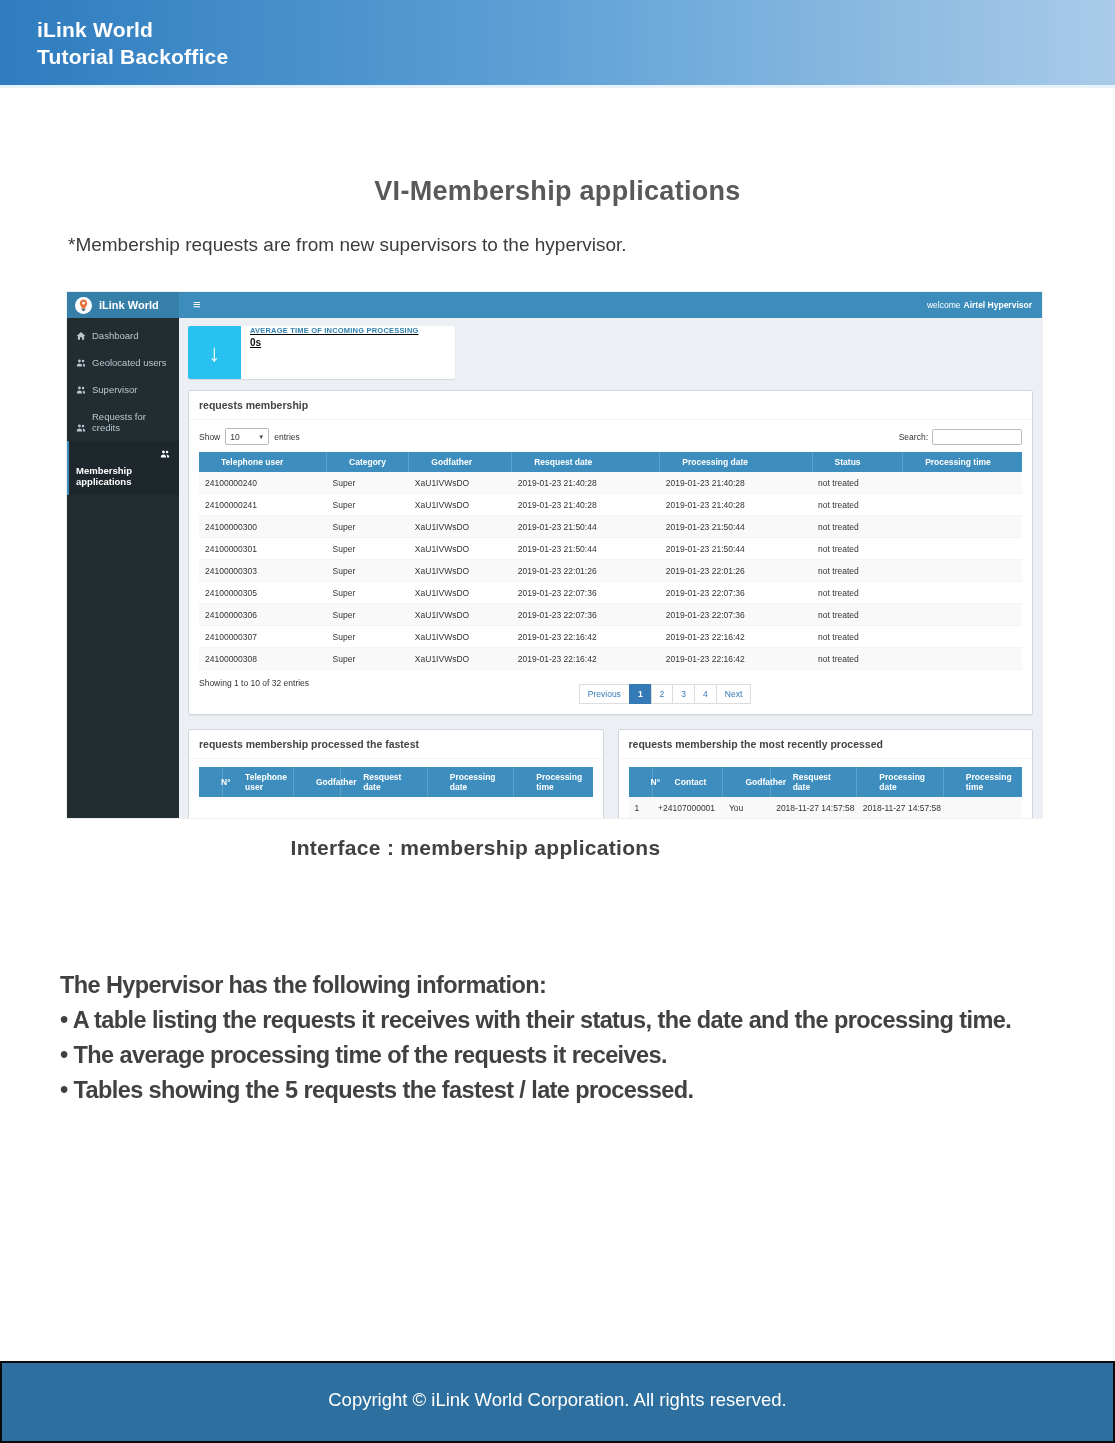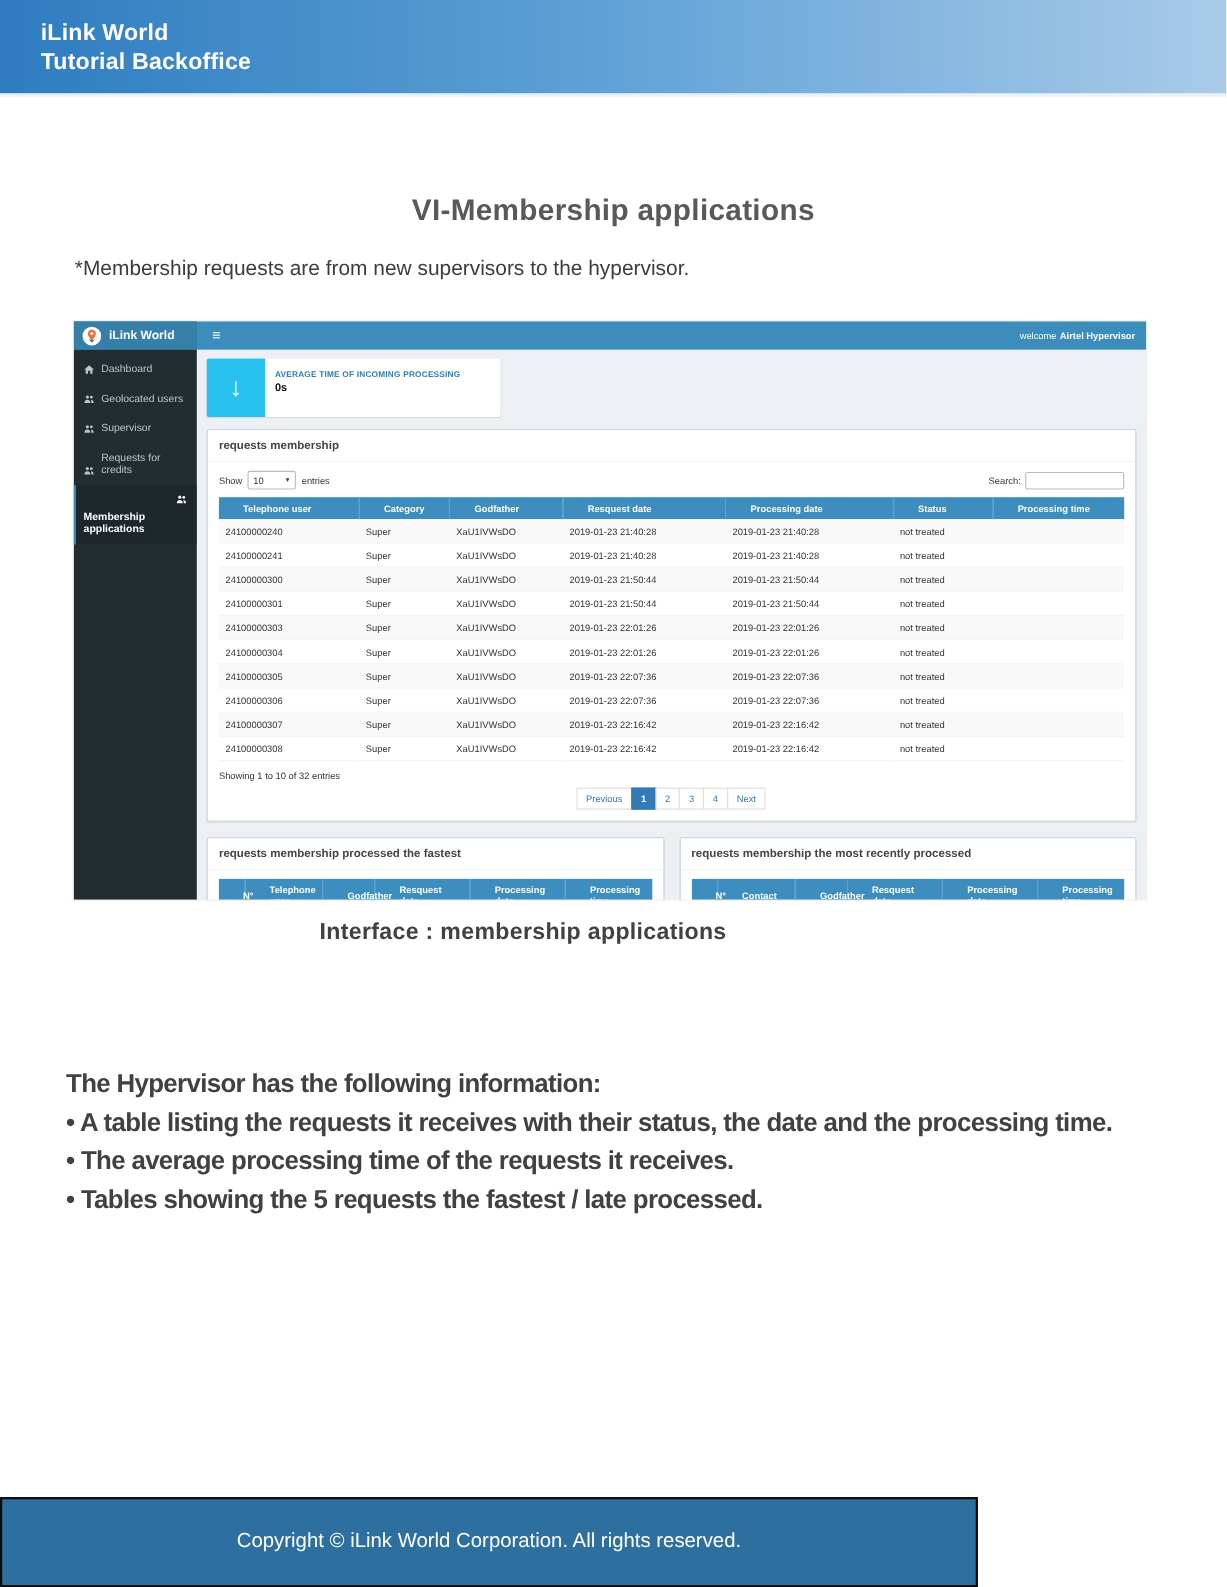--- a/index.html
+++ b/index.html
@@ -59,21 +59,21 @@
   
   .stat-card {
     width:267px; height:53px; background:#fff; display:flex;
     box-shadow:0 1px 1px rgba(0,0,0,.1); border-radius:2px; margin-bottom:11px;
   }
   .stat-icon {
     width:53px; height:53px; background:#29c1ef; color:#fff; display:flex;
     align-items:center; justify-content:center; font-size:24px; font-weight:bold;
     border-radius:2px 0 0 2px;
   }
-  .stat-text { padding:10px 0 0 9px; }
+  .stat-text { padding:0 0 0 9px;text-decoration:underline; }
   .stat-label { font-size:7.5px; font-weight:bold; color:#2e7fb0; letter-spacing:.2px; }
   .stat-value { font-size:10px; font-weight:bold; color:#111; margin-top:2px; }
   
   .panel { background:#fff; border:1px solid #d2d6de; border-radius:2px; box-shadow:0 1px 1px rgba(0,0,0,.06); }
   .panel-title { font-size:10.5px; font-weight:bold; color:#444; padding:8px 10px; border-bottom:1px solid #f4f4f4; }
   .panel-inner { padding:8px 10px 6px 10px; }
   .controls { display:flex; align-items:center; font-size:8.5px; color:#333; margin-bottom:7px; }
   .entries-select {
     display:inline-flex; align-items:center; justify-content:space-between;
     width:44px; height:17px; border:1px solid #bbb; border-radius:2px;
@@ -103,21 +103,21 @@
   .tbl-main th:nth-child(4), .tbl-main td:nth-child(4){ width:18%; }
   .tbl-main th:nth-child(5), .tbl-main td:nth-child(5){ width:18.5%; }
   .tbl-main th:nth-child(6), .tbl-main td:nth-child(6){ width:11%; }
   .tbl-main th:nth-child(7), .tbl-main td:nth-child(7){ width:14.5%; }
   .tbl-small th:nth-child(1), .tbl-small td:nth-child(1){ width:6%; }
   .tbl-small th:nth-child(2), .tbl-small td:nth-child(2){ width:18%; }
   .tbl-small th:nth-child(3), .tbl-small td:nth-child(3){ width:12%; }
   .tbl-small th:nth-child(4), .tbl-small td:nth-child(4){ width:22%; }
   .tbl-small th:nth-child(5), .tbl-small td:nth-child(5){ width:22%; }
   .tbl-small th:nth-child(6), .tbl-small td:nth-child(6){ width:20%; }
-  .table-footer { display:flex; align-items:flex-start; font-size:8.5px; color:#333; margin-top:8px; padding-bottom:4px;flex-direction:column; }
+  .table-footer { display:flex; align-items:flex-start; font-size:8.5px; color:#333; margin-top:8px; padding-bottom:4px; }
   .pagination { margin:6px auto 0 auto; display:flex; }
   .page-btn {
     border:1px solid #ddd; background:#fff; color:#337ab7; font-size:8.5px;
     padding:4px 8px; margin-left:-1px; cursor:pointer; min-width:17px; text-align:center;
   }
   .page-btn.active { background:#337ab7; border-color:#337ab7; color:#fff; font-weight:bold; }
   .bottom-row { display:flex; gap:14px; margin-top:14px; }
   .bottom-row .panel { flex:1; }
   .bottom-row .panel-inner { padding:8px 10px 10px 10px; }
   
@@ -125,21 +125,21 @@
     position:absolute; left:4px; top:836px; width:943px; text-align:center;
     font-size:21px; font-weight:bold; color:#414042; letter-spacing:.3px;
   }
   
   .info-block {
     position:absolute; left:60px; top:968px; width:1010px;
     font-size:23.5px; font-weight:bold; color:#3f4143; letter-spacing:-0.6px; line-height:35px;
   }
   
   .doc-footer {
-    position:absolute; left:0; top:1361px; width:889px; height:82px;
+    position:absolute; left:0; top:1361px; width:1115px; height:82px;
     background:#2d6f9e; border:2px solid #0b0b0b; color:#fff;
     text-align:center; padding-top:26px; font-size:18.5px;
   }
 </style>
 </head>
 <body>
 
 <div class="doc-header">
   <div class="line">iLink World</div>
   <div class="line">Tutorial Backoffice</div>
@@ -284,29 +284,20 @@
                   <td>24100000301</td>
                   <td>Super</td>
                   <td>XaU1IVWsDO</td>
                   <td>2019-01-23 21:50:44</td>
                   <td>2019-01-23 21:50:44</td>
                   <td>not treated</td>
                   <td></td>
                 </tr>
                 <tr>
                   <td>24100000303</td>
-                  <td>Super</td>
-                  <td>XaU1IVWsDO</td>
-                  <td>2019-01-23 22:01:26</td>
-                  <td>2019-01-23 22:01:26</td>
-                  <td>not treated</td>
-                  <td></td>
-                </tr>
-                <tr>
-                  <td>24100000304</td>
                   <td>Super</td>
                   <td>XaU1IVWsDO</td>
                   <td>2019-01-23 22:01:26</td>
                   <td>2019-01-23 22:01:26</td>
                   <td>not treated</td>
                   <td></td>
                 </tr>
                 <tr>
                   <td>24100000305</td>
                   <td>Super</td>

